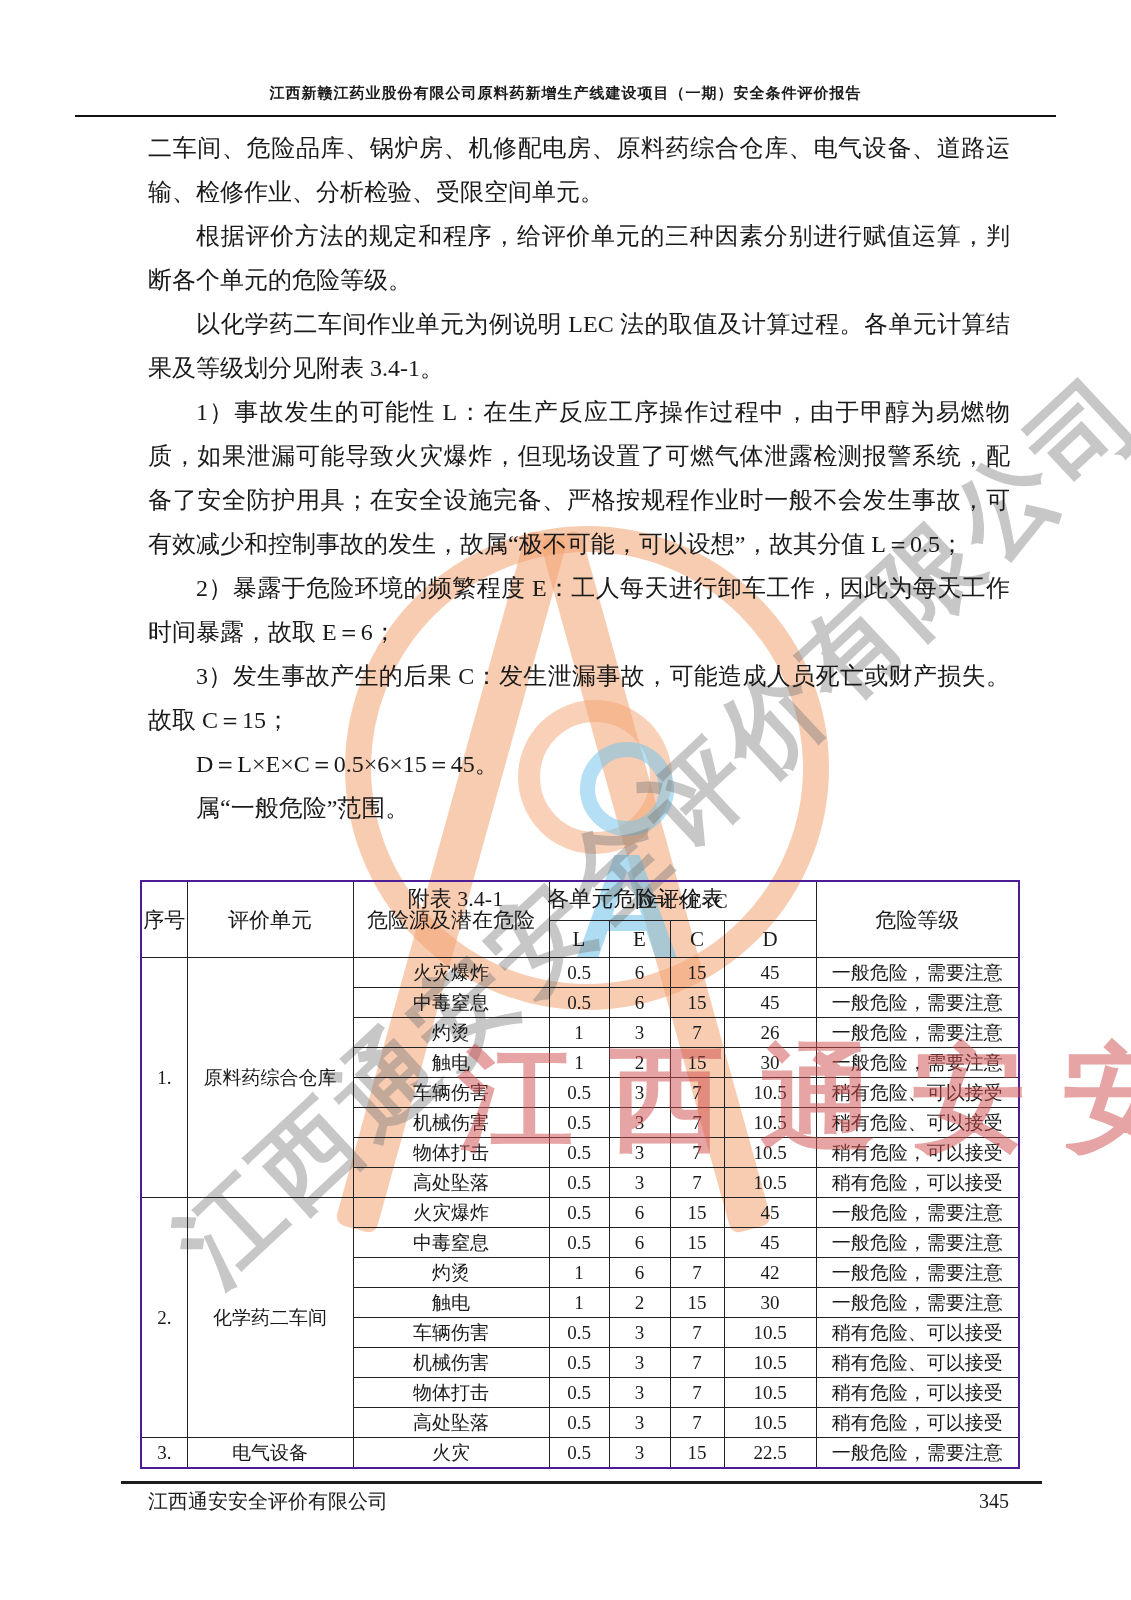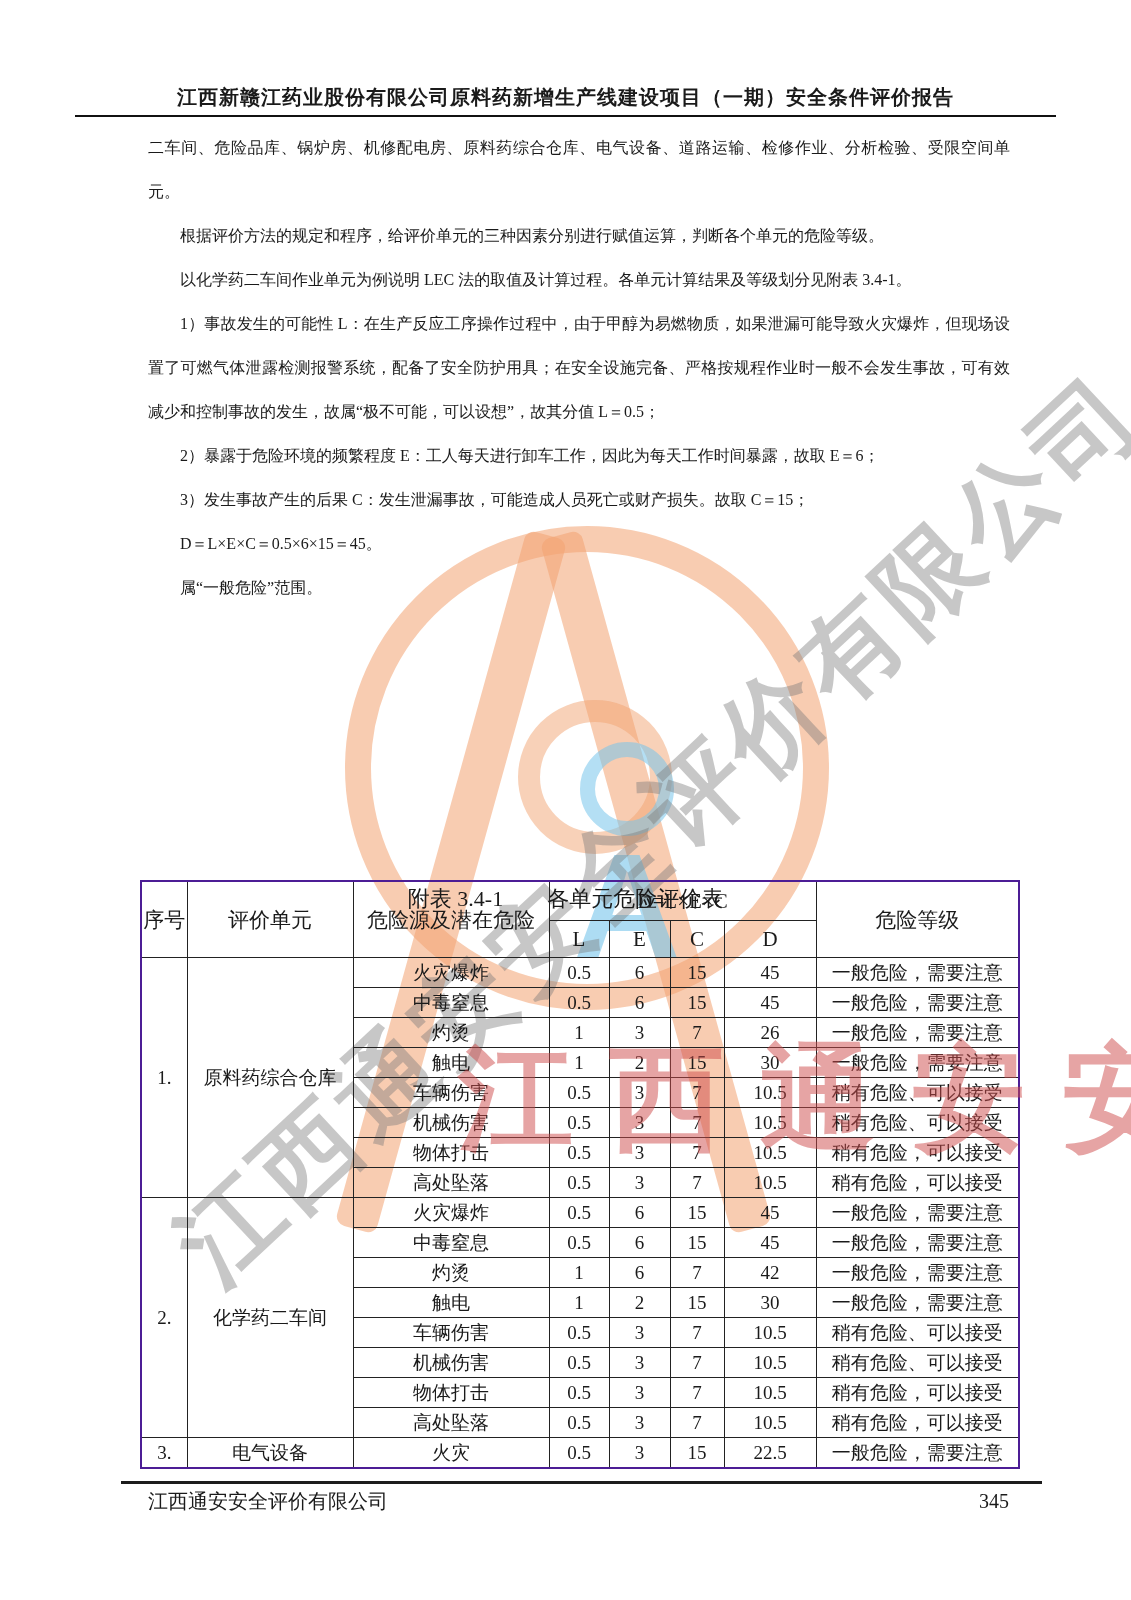--- a/index.html
+++ b/index.html
@@ -20,24 +20,24 @@
   .wm-ta-letter{font-size:148px;line-height:140px;font-weight:700;
                 font-family:"Liberation Sans","DejaVu Sans",sans-serif;}
   .wm-gray{left:660px;top:830px;transform:translate(-50%,-50%) rotate(-43deg);
            font-size:100px;font-weight:700;letter-spacing:6px;white-space:nowrap;
            color:rgba(122,122,122,.42);z-index:1;}
   .wm-red{left:458px;top:1022px;font-size:115px;font-weight:700;letter-spacing:36px;
           white-space:nowrap;color:rgba(206,74,74,.5);z-index:3;}
 
   
   .doc-title{position:absolute;top:84px;left:0;right:0;z-index:2;text-align:center;
-             font-size:20px;font-weight:600;letter-spacing:1px;}
+             font-size:15px;font-weight:600;letter-spacing:1px;}
   .title-rule{position:absolute;top:115px;left:75px;width:981px;height:2px;background:#111;z-index:2;}
   .body-text{position:absolute;top:126px;left:148px;width:862px;z-index:2;
-             font-size:16px;line-height:44px;text-align:justify;}
+             font-size:24px;line-height:44px;text-align:justify;}
   .body-text p{margin:0;}
   .body-text p.indent{text-indent:2em;}
   .caption{position:absolute;top:860px;left:0;right:0;text-align:center;font-size:22px;z-index:2;margin-top:24px;}
 
   table.risk{position:absolute;top:880px;left:140px;width:878px;z-index:2;
              border-collapse:collapse;table-layout:fixed;border:2px solid #4c1d95;}
   .risk th,.risk td{border:1px solid #222;font-weight:normal;text-align:center;
                     padding:0;overflow:hidden;background:transparent;}
   .risk thead tr.h1 th{height:38px;font-size:21px;}
   .risk thead tr.h2 th{height:36px;font-size:21px;}

